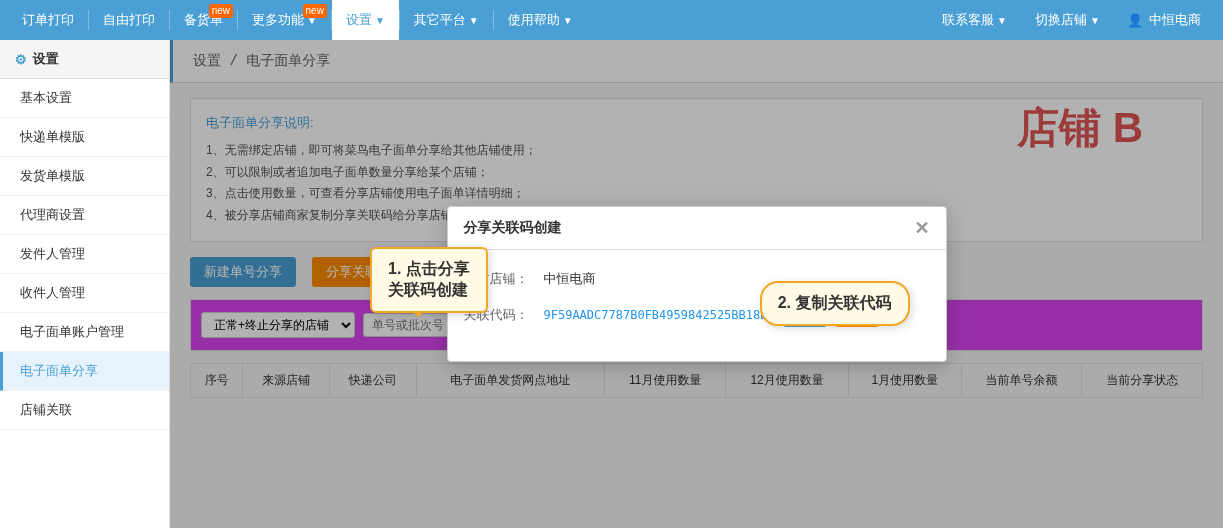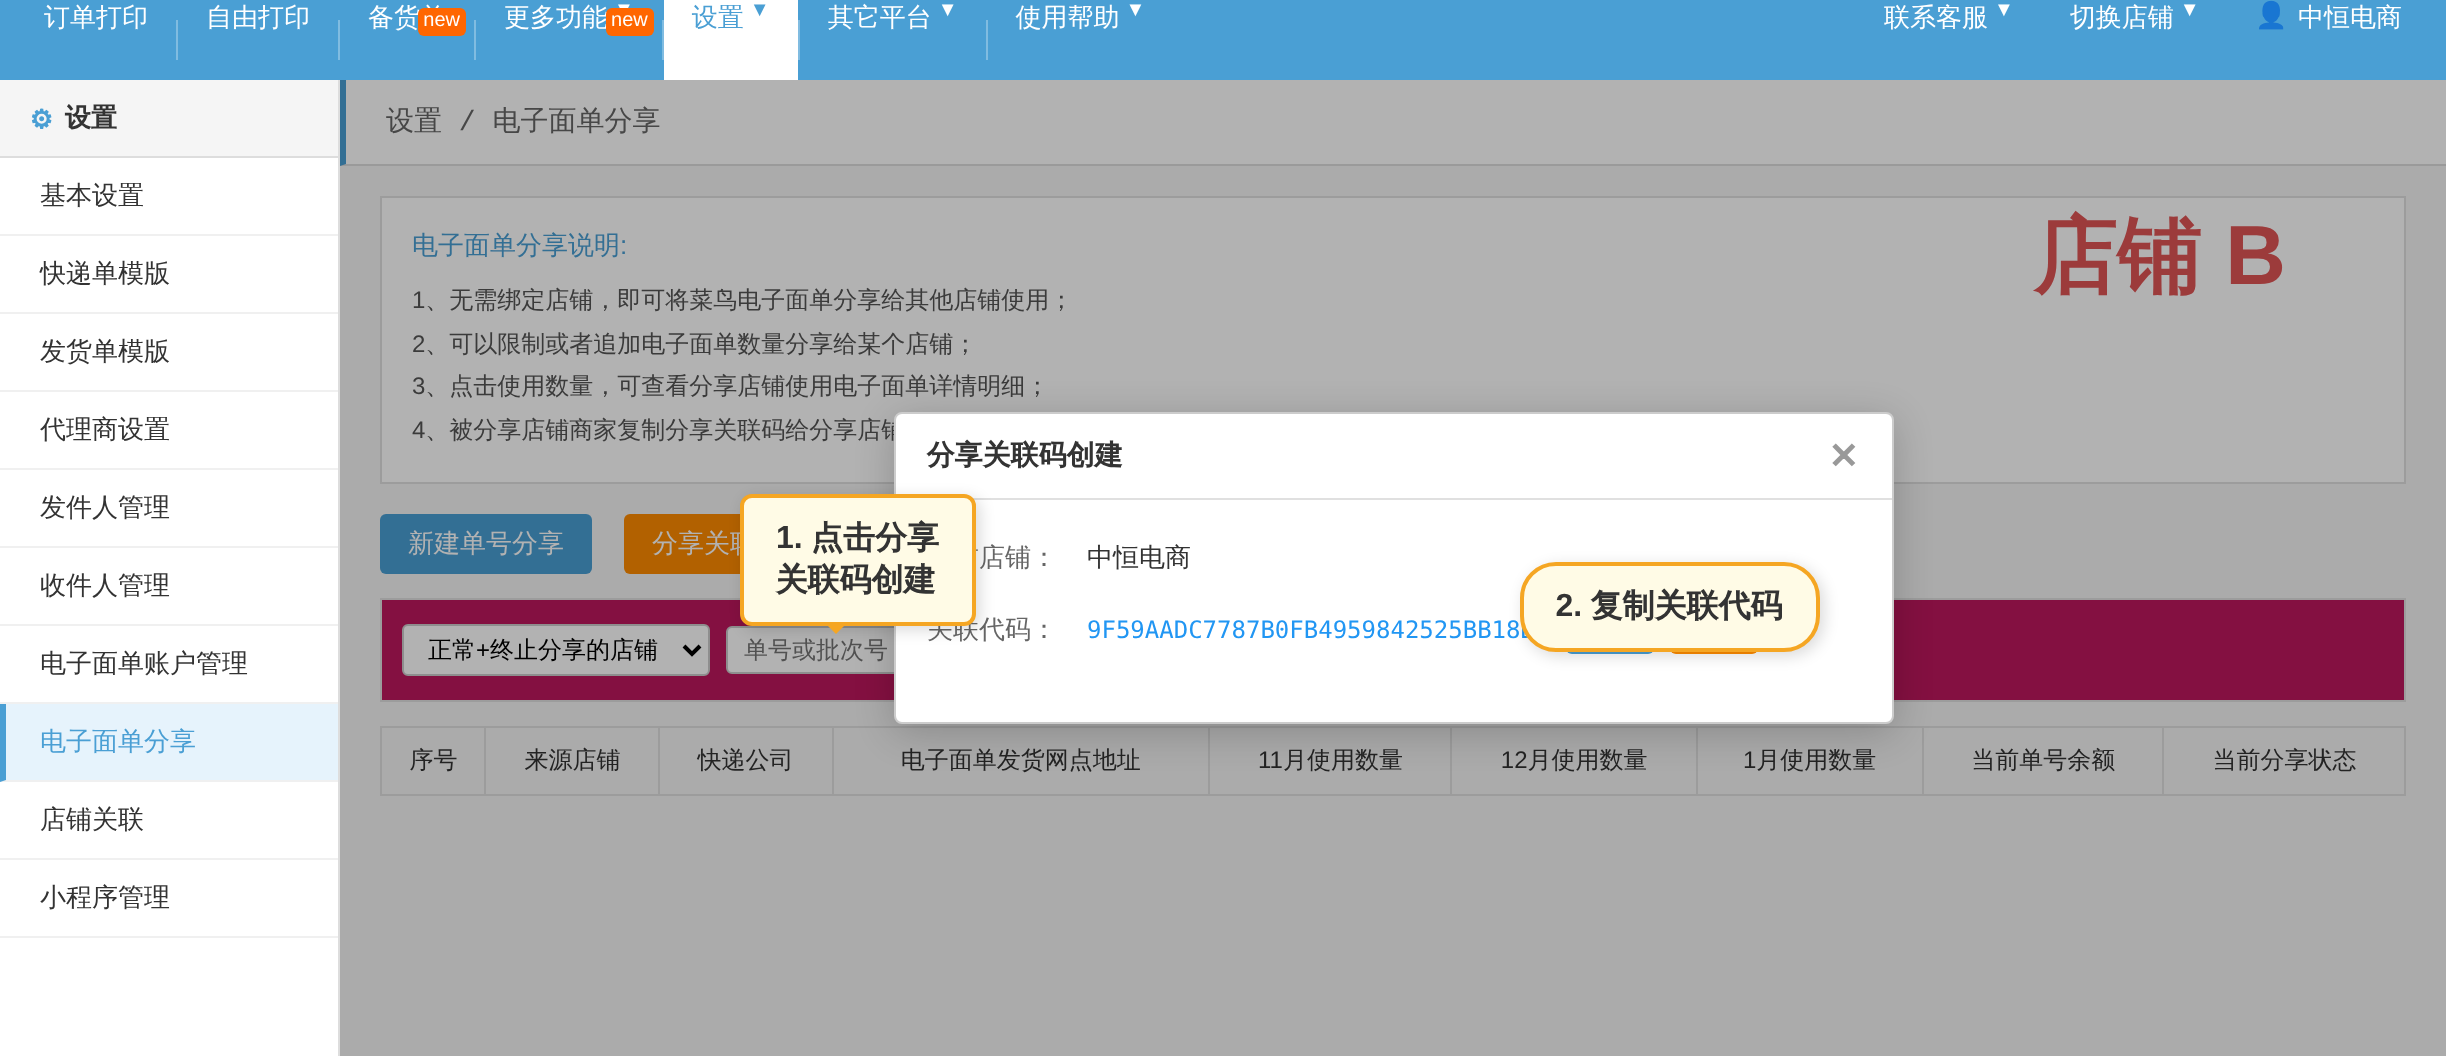--- a/index.html
+++ b/index.html
@@ -3,21 +3,21 @@
   <meta charset="utf-8">
   <style>
     * { box-sizing: border-box; margin: 0; padding: 0; }
     body { font-family: "Microsoft YaHei", "SimHei", Arial, sans-serif; font-size: 13px; background: #f0f0f0; color: #333; width: 1223px; height: 528px; overflow: hidden; }
 
     
     .top-nav {
       display: flex; align-items: center; background: #4a9fd4; height: 40px; padding: 0 8px;
     }
     .top-nav-item {
-      color: #fff; padding: 0 14px; height: 40px; display: flex; cursor: pointer; font-size: 13px; position: relative; white-space: nowrap;
+      color: #fff; padding: 0 14px; height: 40px; display: flex; align-items: center; cursor: pointer; font-size: 13px; position: relative; white-space: nowrap;
     }
     .top-nav-item.active { background: #fff; color: #4a9fd4; }
     .top-nav-item .badge {
       position: absolute; top: 4px; right: 4px; background: #ff6600; color: #fff; font-size: 10px; padding: 0 3px; border-radius: 3px; line-height: 14px;
     }
     .top-nav-separator { width: 1px; background: rgba(255,255,255,0.3); height: 20px; }
     .top-nav-right { margin-left: auto; display: flex; align-items: center; }
     .top-nav-right .top-nav-item { font-size: 13px; }
 
     
@@ -64,21 +64,21 @@
     
     .btn {
       display: inline-block; padding: 6px 14px; border: none; cursor: pointer; font-size: 13px; border-radius: 3px; white-space: nowrap;
     }
     .btn-primary { background: #4a9fd4; color: #fff; }
     .btn-orange { background: #ff8c00; color: #fff; }
     .btn-blue { background: #4a9fd4; color: #fff; }
 
     
     .filter-row {
-      display: flex; align-items: center; gap: 8px; margin: 12px 0; background: #be185d; padding: 10px; border: 1px solid #e0e0e0;
+      display: flex; align-items: center; gap: 8px; margin: 12px 0; background: #d946ef; padding: 10px; border: 1px solid #e0e0e0;
     }
     .filter-select {
       padding: 4px 8px; border: 1px solid #ccc; border-radius: 3px; font-size: 12px; background: #fff;
     }
     .filter-input {
       padding: 4px 8px; border: 1px solid #ccc; border-radius: 3px; font-size: 12px; width: 150px;
     }
 
     
     .data-table {
@@ -180,21 +180,20 @@
     </div>
     <div class="sidebar-item">基本设置</div>
     <div class="sidebar-item">快递单模版</div>
     <div class="sidebar-item">发货单模版</div>
     <div class="sidebar-item">代理商设置</div>
     <div class="sidebar-item">发件人管理</div>
     <div class="sidebar-item">收件人管理</div>
     <div class="sidebar-item">电子面单账户管理</div>
     <div class="sidebar-item active">电子面单分享</div>
     <div class="sidebar-item">店铺关联</div>
-    <div class="sidebar-item">小程序管理</div>
   </aside>
 
   <main class="main">
 
     <div class="breadcrumb">
       <span>设置</span>
       <span> / </span>
       <span>电子面单分享</span>
     </div>
 

